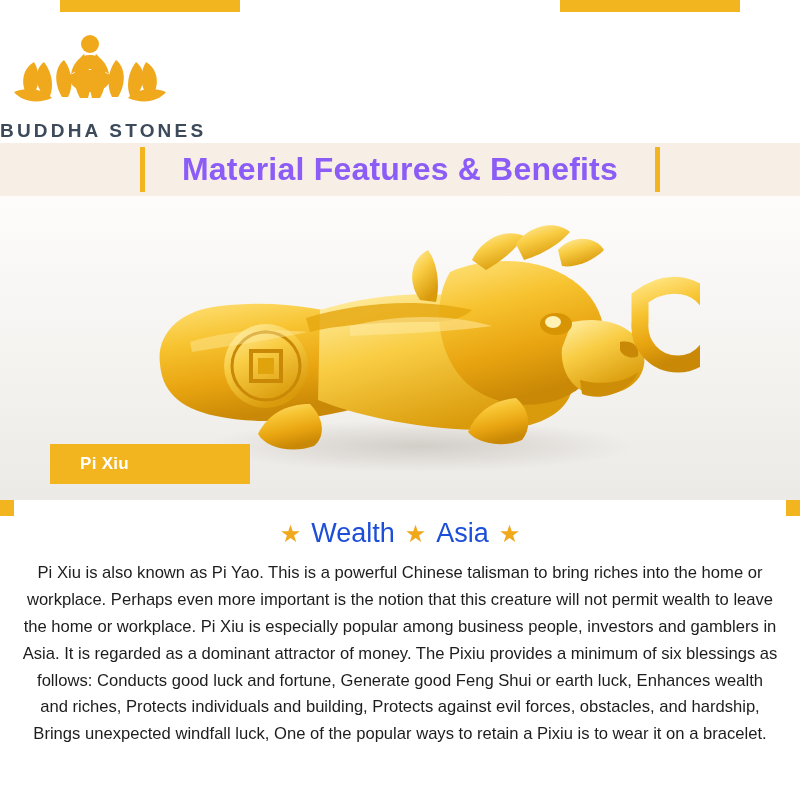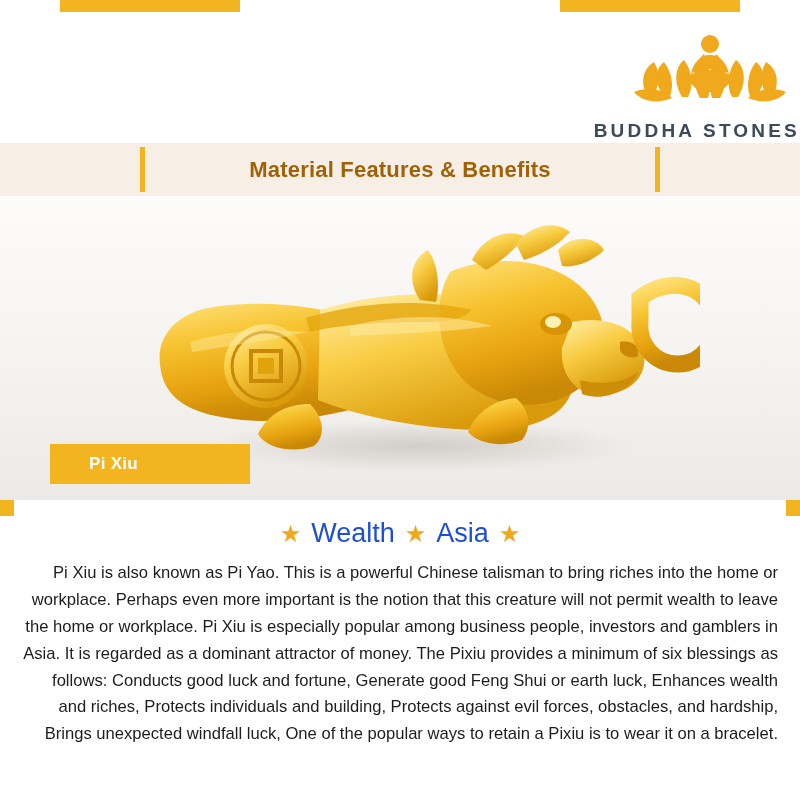--- a/index.html
+++ b/index.html
@@ -61,21 +61,21 @@
     width: 46px; height: 14px;
     background: #f3b51f;
   }
 
   
   .logo-block {
     position: absolute;
     top: 22px; left: 0; right: 0;
     display: flex;
     flex-direction: column;
-    align-items: flex-end;
+    align-items: flex-start;
   }
   .logo-mark { width: 180px; height: 92px; display: block; }
   .logo-text {
     margin-top: 6px;
     font-size: 19px;
     letter-spacing: 3.2px;
     font-weight: 700;
     color: #3c4a5a;
   }
 
@@ -99,23 +99,23 @@
     content: "";
     position: absolute;
     top: 4px;
     width: 5px;
     height: 45px;
     background: #f3b51f;
   }
   .title-inner::before { left: 0; }
   .title-inner::after { right: 0; }
   .title-text {
-    font-size: 22px;
+    font-size: 32px;
     font-weight: 700;
-    color: #a16207;
+    color: #8b5cf6;
     letter-spacing: 0.2px;
   }
 
   
   .photo-area {
     position: absolute;
     top: 196px; left: 0; right: 0;
     height: 304px;
     background: linear-gradient(180deg, #fdfcfb 0%, #f4f2ef 60%, #eceae7 100%);
     overflow: hidden;
@@ -136,21 +136,20 @@
     background: #f3b51f;
     display: flex;
     align-items: center;
   }
   .caption-text {
     padding-left: 30px;
     font-size: 17px;
     font-weight: 700;
     color: #ffffff;
     letter-spacing: 0.3px;
-    margin-left: 9px;
   }
 
   
   .benefits {
     position: absolute;
     top: 518px; left: 0; right: 0;
     display: flex;
     align-items: center;
     justify-content: center;
     gap: 10px;
@@ -163,21 +162,21 @@
 
   
   .body-copy {
     position: absolute;
     top: 560px;
     left: 22px;
     right: 22px;
     font-size: 16.6px;
     line-height: 1.62;
     color: #1d1d1d;
-    text-align: right;
+    text-align: center;
   }
 </style>
 </head>
 <body>
 
 <div class="page">
 
   <div class="corner corner-tl-h"></div>
   <div class="corner corner-tr-h"></div>
 

